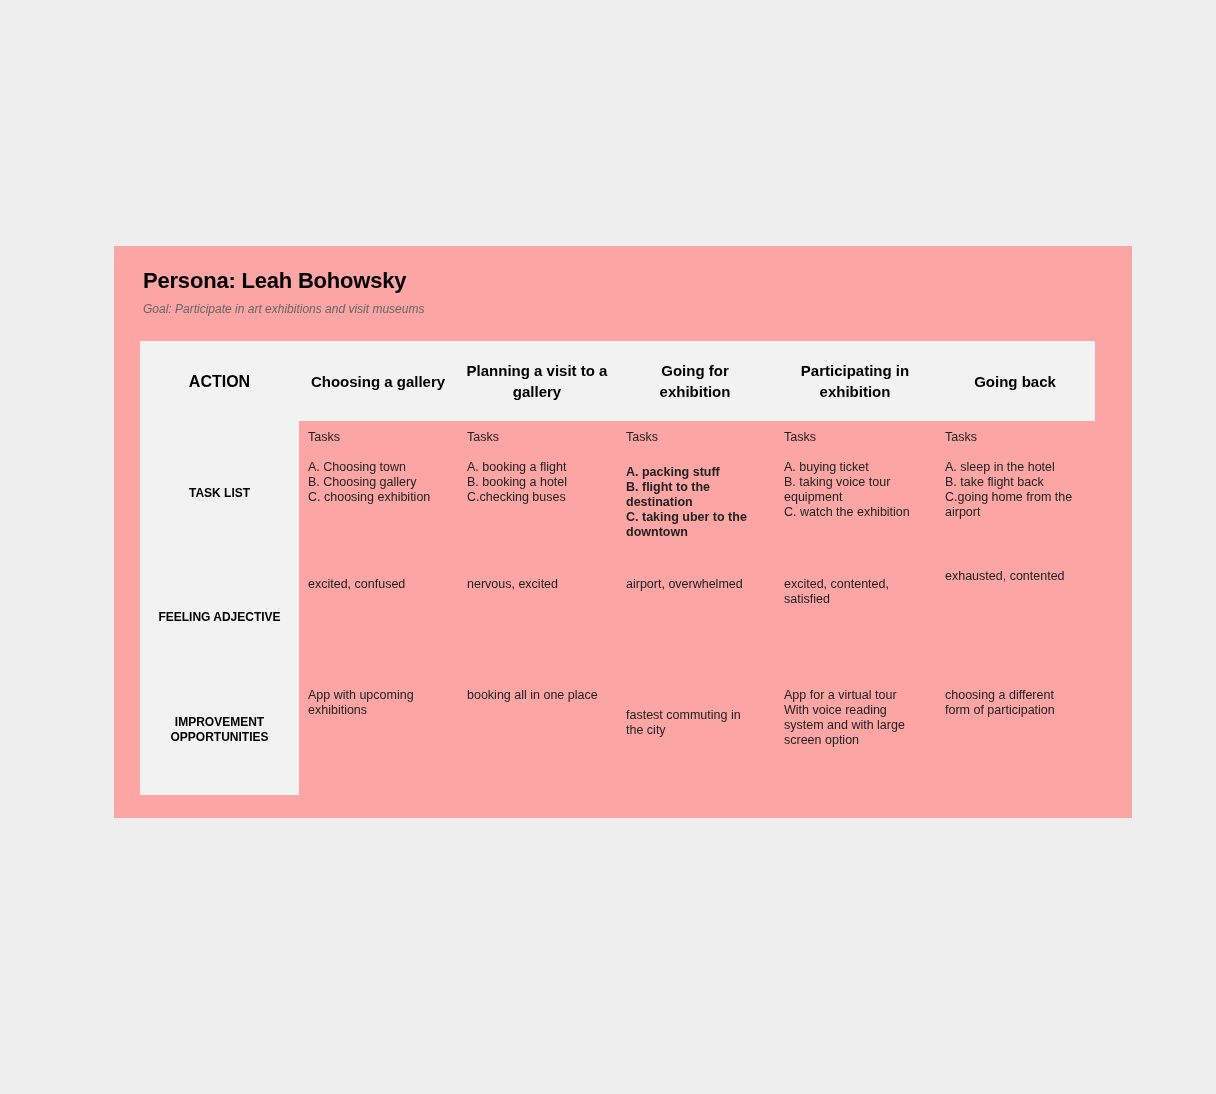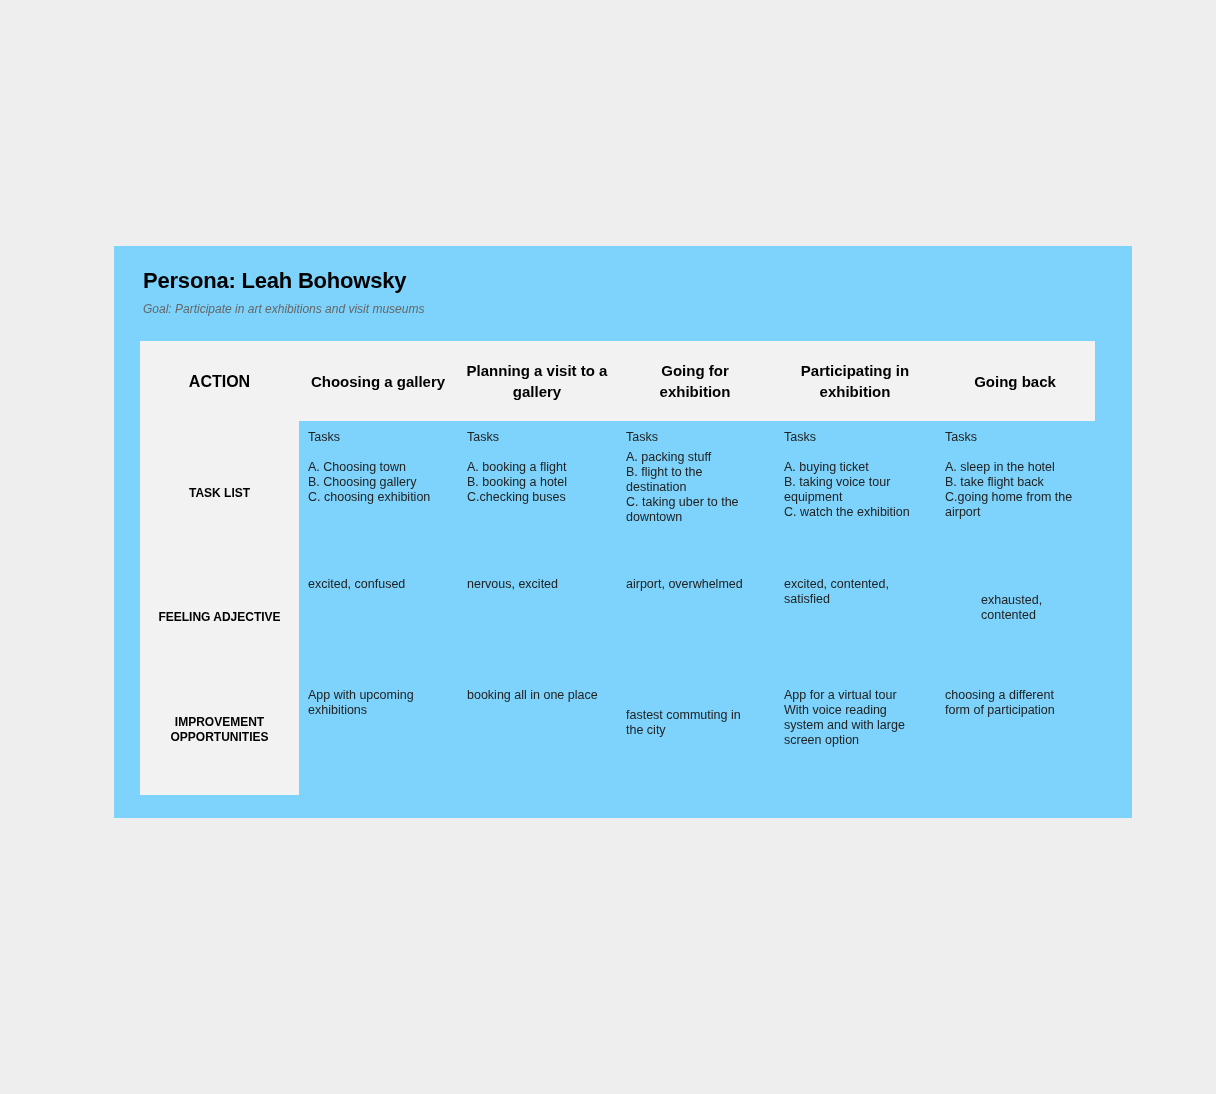--- a/index.html
+++ b/index.html
@@ -1,17 +1,17 @@
 <!DOCTYPE html>
 <html><head>
 <meta charset="utf-8">
 <style>
   html, body { margin:0; padding:0; }
   body { width:1216px; height:1094px; background:#eeeeee; position:relative; font-family:"Liberation Sans", sans-serif; color:#111; }
-  .card { position:absolute; left:114px; top:246px; width:1018px; height:572px; background:#7dd3fc; }
+  .card { position:absolute; left:114px; top:246px; width:1018px; height:572px; background:#fca5a5; }
   .title { position:absolute; left:29px; top:22px; font-size:22px; font-weight:bold; color:#000; letter-spacing:-0.2px; }
   .goal { position:absolute; left:29px; top:56px; font-size:12px; color:#666;font-style:italic; }
   .table { position:absolute; left:26px; top:95px; width:955px; height:454px; }
   .header-band { position:absolute; left:0; top:0; width:955px; height:80px; background:#f2f2f2; }
   .side-band { position:absolute; left:0; top:0; width:159px; height:454px; background:#f2f2f2; }
   .hcell { position:absolute; top:0; height:80px; display:flex; align-items:center; justify-content:center; text-align:center; font-weight:bold; font-size:15px; line-height:21px; color:#000; }
   .action { left:0; width:159px; font-size:16px; }
   .rowlabel { position:absolute; left:0; width:159px; display:flex; align-items:center; justify-content:center; text-align:center; font-weight:bold; font-size:12px; line-height:15px; color:#000; }
   .cell { position:absolute; font-size:12.5px; line-height:15px; color:#222; white-space:pre-line; }
 </style>
@@ -40,42 +40,42 @@
     <div class="cell" style="left:486px;top:89px;">Tasks</div>
     <div class="cell" style="left:644px;top:89px;">Tasks</div>
     <div class="cell" style="left:805px;top:89px;">Tasks</div>
 
     <div class="cell" style="left:168px;top:119px;">A. Choosing town
 B. Choosing gallery
 C. choosing exhibition</div>
     <div class="cell" style="left:327px;top:119px;">A. booking a flight
 B. booking a hotel
 C.checking buses</div>
-    <div class="cell" style="left:486px;top:109px;">A. packing stuff
+    <div class="cell" style="left:486px;top:124px;font-weight:bold;">A. packing stuff
 B. flight to the
 destination
 C. taking uber to the
 downtown</div>
     <div class="cell" style="left:644px;top:119px;">A. buying ticket
 B. taking voice tour
 equipment
 C. watch the exhibition</div>
     <div class="cell" style="left:805px;top:119px;">A. sleep in the hotel
 B. take flight back
 C.going home from the
 airport</div>
 
     <div class="rowlabel" style="top:264px;height:24px;">FEELING ADJECTIVE</div>
 
     <div class="cell" style="left:168px;top:236px;">excited, confused</div>
     <div class="cell" style="left:327px;top:236px;">nervous,  excited</div>
     <div class="cell" style="left:486px;top:236px;">airport, overwhelmed</div>
     <div class="cell" style="left:644px;top:236px;">excited, contented,
 satisfied</div>
-    <div class="cell" style="left:805px;top:252px;margin-left:36px;">exhausted, contented</div>
+    <div class="cell" style="left:805px;top:228px;">exhausted, contented</div>
 
     <div class="rowlabel" style="top:372px;height:34px;white-space:pre-line;">IMPROVEMENT
 OPPORTUNITIES</div>
 
     <div class="cell" style="left:168px;top:347px;">App with upcoming
 exhibitions</div>
     <div class="cell" style="left:327px;top:347px;">booking all in one place</div>
     <div class="cell" style="left:486px;top:359px;margin-top:8px;">fastest commuting in
 the city</div>
     <div class="cell" style="left:644px;top:347px;">App for a virtual tour

